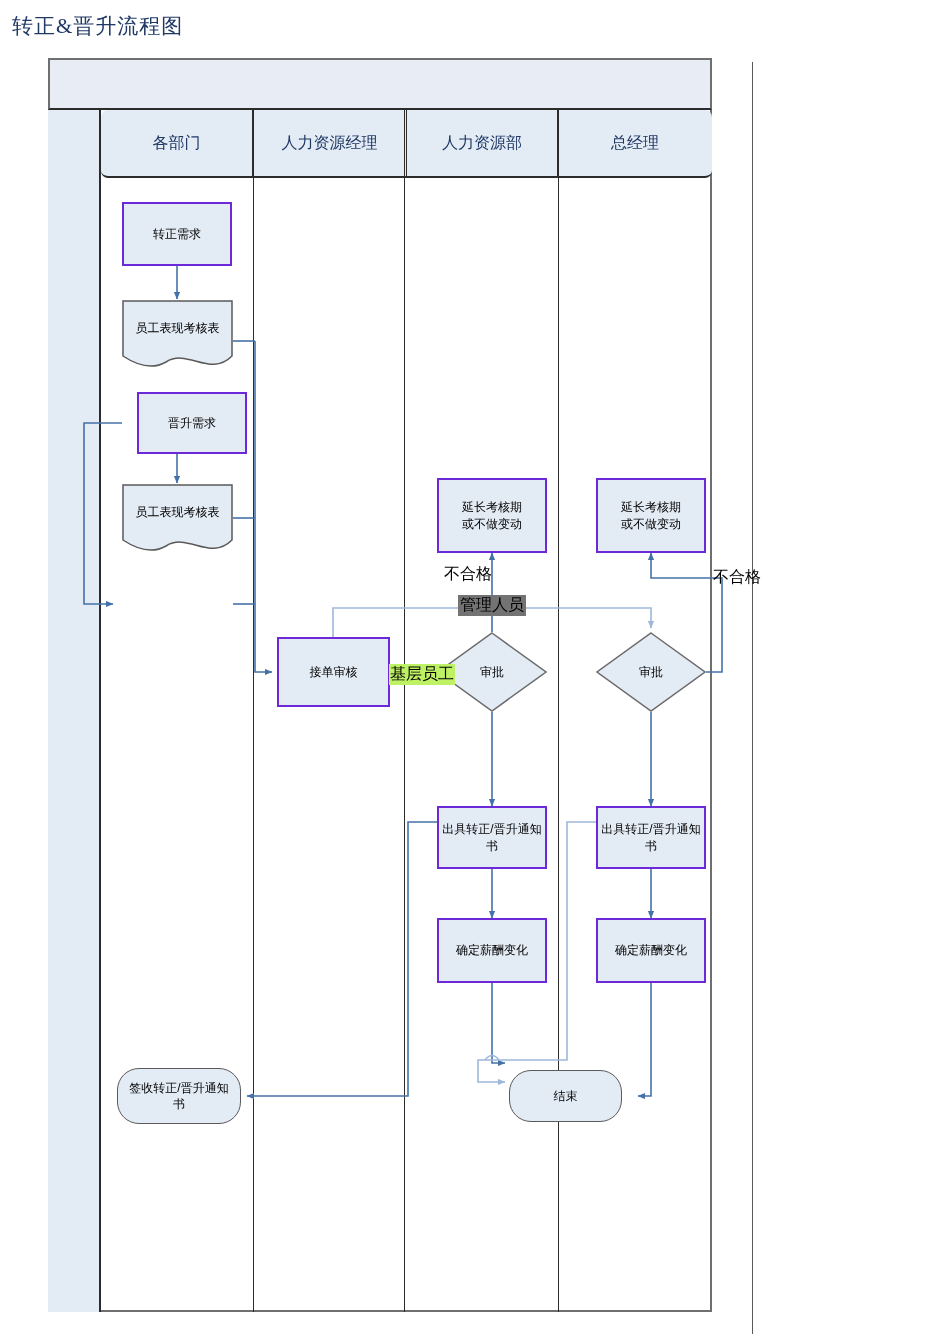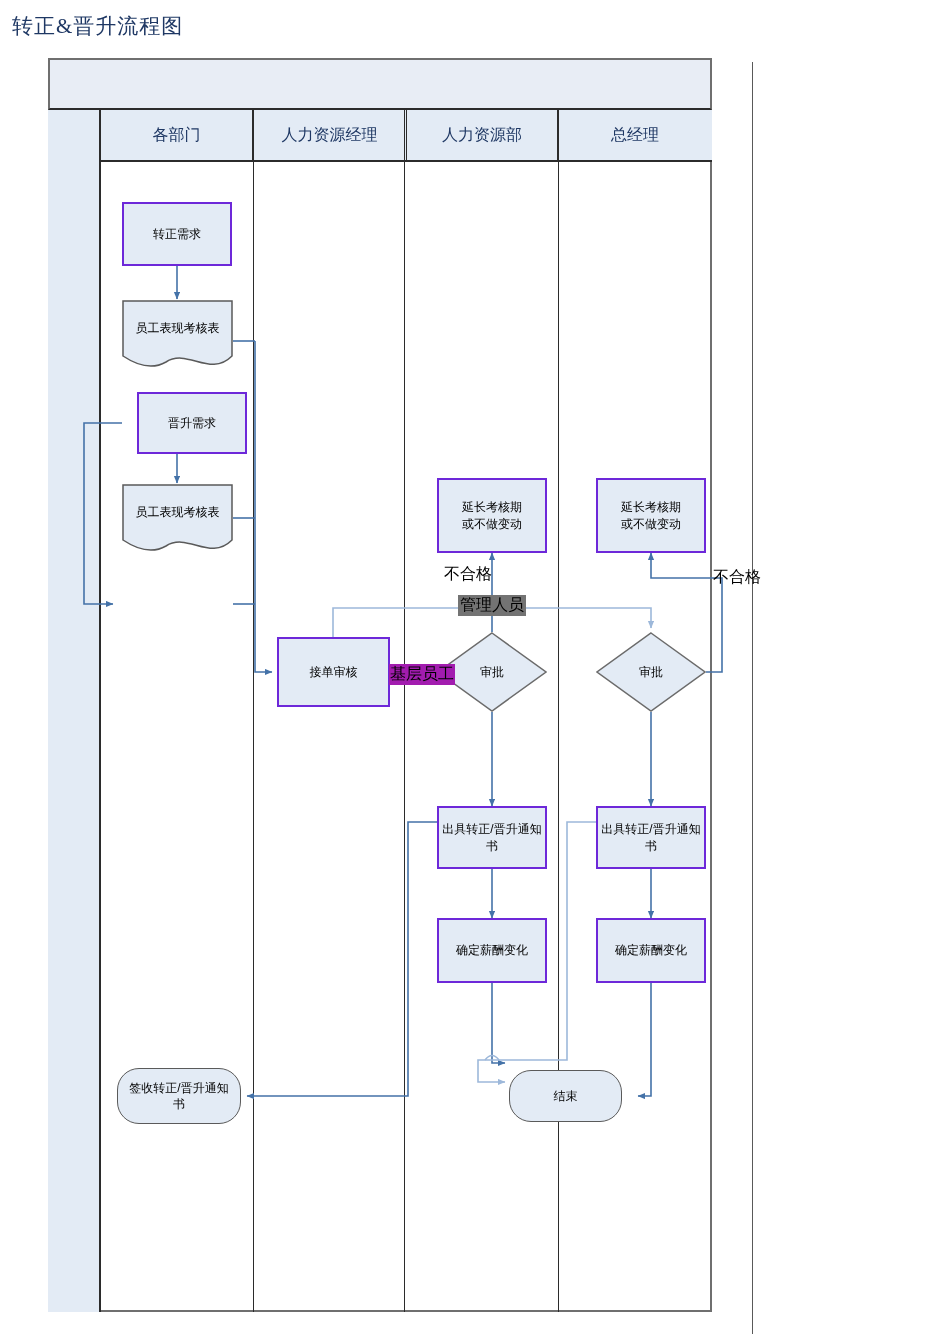--- a/index.html
+++ b/index.html
@@ -11,23 +11,23 @@
   
   .table-outer{position:absolute;left:48px;top:58px;width:664px;height:1254px;
                border:2px solid #6f6f6f;box-sizing:border-box;background:#ffffff;}
   .title-row{position:absolute;left:48px;top:58px;width:664px;height:52px;
              background:#e8edf5;border:2px solid #6f6f6f;border-bottom:2px solid #2b2b2b;
              box-sizing:border-box;}
   .title-text{position:absolute;left:12px;top:12px;font-size:21px;color:#1f3864;
               font-family:"Liberation Serif","DejaVu Serif",serif;letter-spacing:1px;}
   .corner-cell{position:absolute;left:48px;top:110px;width:53px;height:1202px;
                background:#e3ebf5;border-right:2px solid #2b2b2b;box-sizing:border-box;}
-  .hdr-row{position:absolute;left:101px;top:110px;width:611px;height:52px;
+  .hdr-row{position:absolute;left:101px;top:110px;width:611px;height:68px;
            background:#e3ebf5;border-bottom:2px solid #2b2b2b;box-sizing:border-box;
-           display:flex;}
+           display:flex;border-radius:7px;}
   .hdr-cell{display:flex;align-items:center;justify-content:center;
             font-size:16px;color:#1f3864;box-sizing:border-box;
             font-family:"Liberation Serif","DejaVu Serif",serif;
             border-right:1px solid #2b2b2b;}
   .hdr-cell:last-child{border-right:none;}
   .lane-div{position:absolute;top:110px;width:0;height:1202px;
             border-left:1px solid #2b2b2b;}
 
   
   .shape{position:absolute;box-sizing:border-box;
@@ -189,15 +189,15 @@
   <div class="shape strong" style="left:596px;top:806px;width:110px;height:63px;flex-direction:column;">
     <span>出具转正/晋升通知</span>
     <span>书</span>
   </div>
 
   <div class="shape strong" style="left:596px;top:918px;width:110px;height:65px;">确定薪酬变化</div>
 
   <div class="edge-label" style="left:444px;top:564px;">不合格</div>
   <div class="edge-label" style="left:713px;top:567px;">不合格</div>
   <div class="edge-label" style="left:458px;top:595px;background:#737373;padding:0 2px;">管理人员</div>
-  <div class="edge-label" style="left:389px;top:664px;background:#a21caf;padding:0 1px;">基层员工</div>
+  <div class="edge-label" style="left:389px;top:664px;background:#bef264;padding:0 1px;">基层员工</div>
 
 </div>
 
 </body></html>

